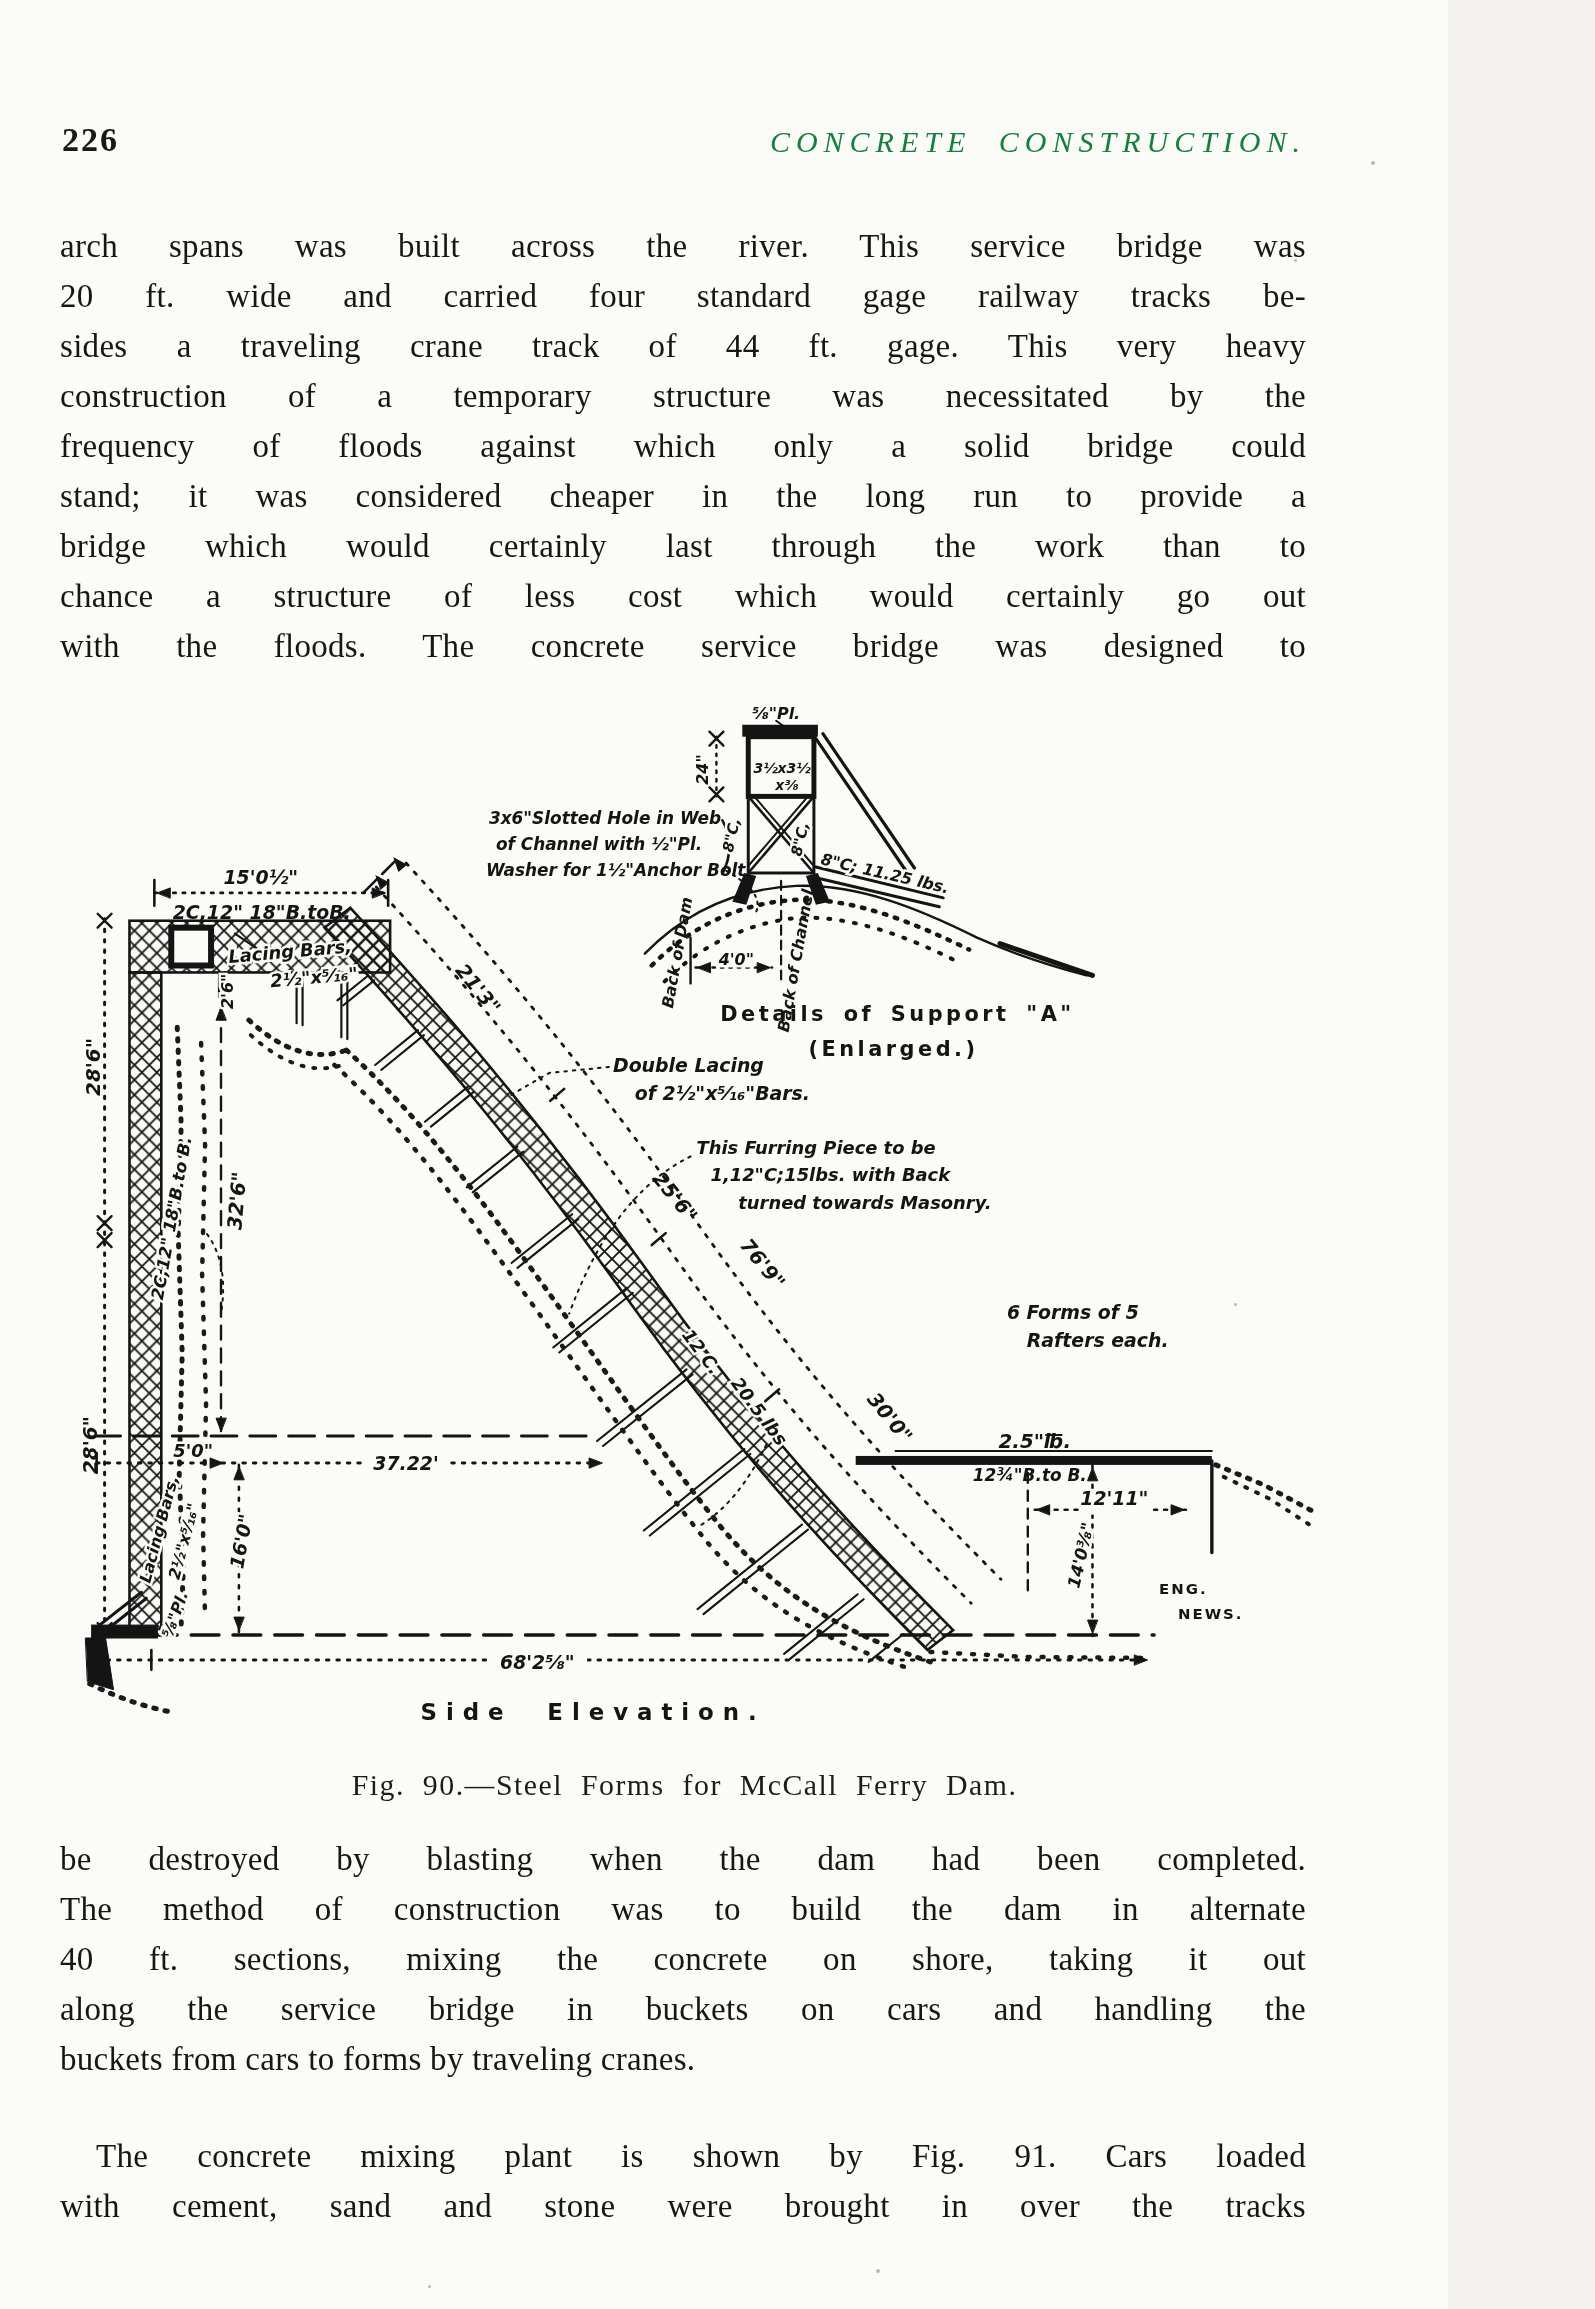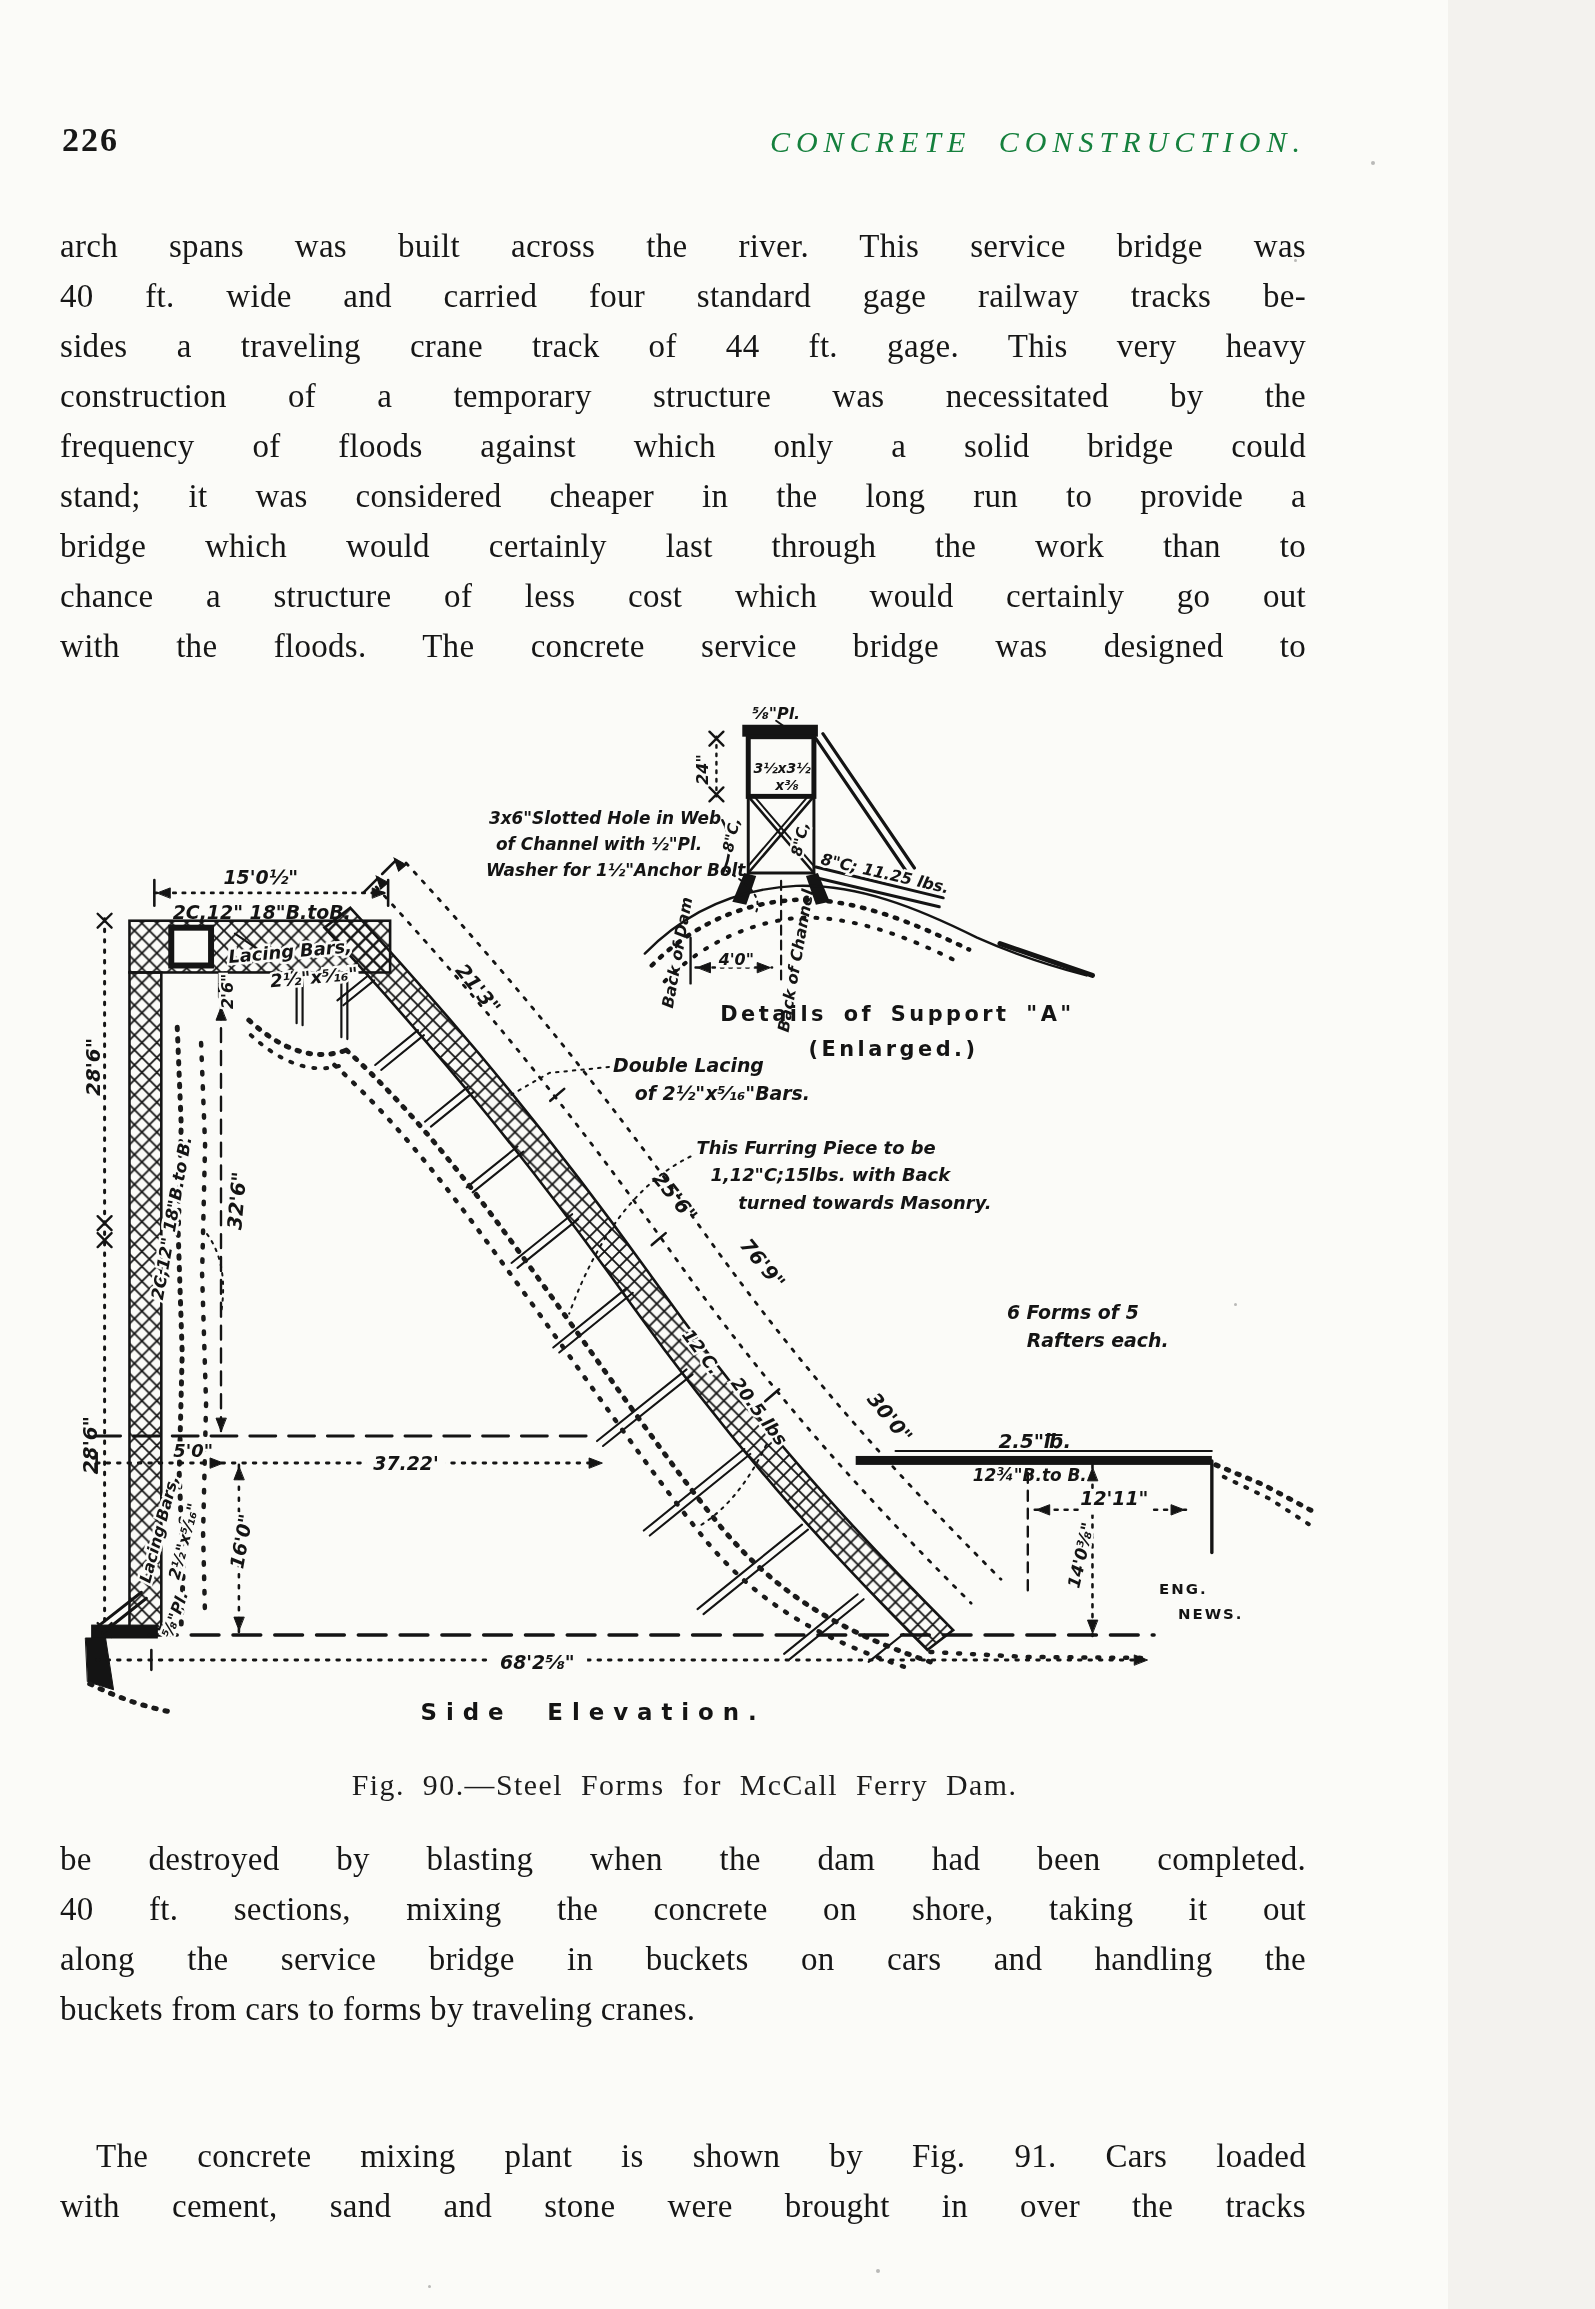--- a/index.html
+++ b/index.html
@@ -31,21 +31,21 @@
 </head>
 <body>
 
 <div id="page">
 
   <div class="pageno">226</div>
   <div class="head">CONCRETE CONSTRUCTION.</div>
 
   <div class="para" id="para1">
       <div class="pline">arch spans was built across the river.  This service bridge was</div>
-      <div class="pline">40 ft. wide and carried four standard gage railway tracks be-</div>
+      <div class="pline">20 ft. wide and carried four standard gage railway tracks be-</div>
       <div class="pline">sides a traveling crane track of 44 ft. gage.  This very heavy</div>
       <div class="pline">construction of a temporary structure was necessitated by the</div>
       <div class="pline">frequency of floods against which only a solid bridge could</div>
       <div class="pline">stand; it was considered cheaper in the long run to provide a</div>
       <div class="pline">bridge which would certainly last through the work than to</div>
       <div class="pline">chance a structure of less cost which would certainly go out</div>
       <div class="pline">with the floods.  The concrete service bridge was designed to</div>
     </div>
 
   <svg width="1596" height="1154" viewBox="0 0 1604 1160">
@@ -286,20 +286,21 @@
       <text class="mid s21 capd" x="902" y="346">Details of Support "A"</text>
       <text class="mid s21 capd" x="898" y="381">(Enlarged.)</text>
 
       <text class="mid s23 caps" x="596" y="1048">Side Elevation.</text>
       <text class="mid capf" x="688" y="1124">Fig. 90.—Steel Forms for McCall Ferry Dam.</text>
     </g>
   </svg>
 
   <div class="para" id="para2">
       <div class="pline">be destroyed by blasting when the dam had been completed.</div>
+      <div class="pline">The method of construction was to build the dam in alternate</div>
       <div class="pline">40 ft. sections, mixing the concrete on shore, taking it out</div>
       <div class="pline">along the service bridge in buckets on cars and handling the</div>
       <div class="pline short">buckets from cars to forms by traveling cranes.</div>
     </div>
 
   <div class="para" id="para3">
       <div class="pline">The concrete mixing plant is shown by Fig. 91.  Cars loaded</div>
       <div class="pline">with cement, sand and stone were brought in over the tracks</div>
     </div>
 

